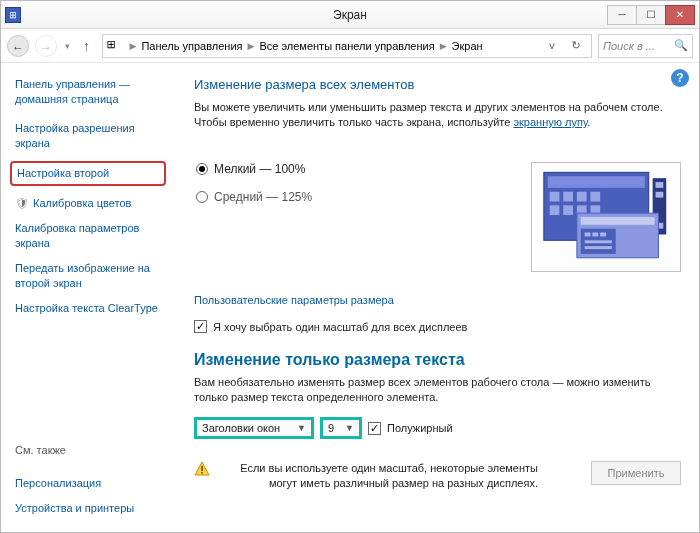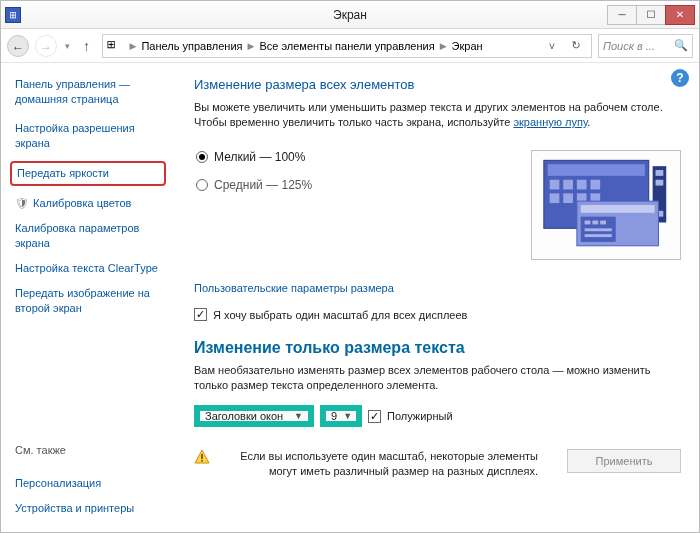--- a/index.html
+++ b/index.html
@@ -147,21 +147,21 @@
     background:#3a8ad6;color:#fff;
     display:flex;align-items:center;justify-content:center;
     font-size:12px;font-weight:bold;
   }
   h1.section {
     color: #0a5aa0;
     font-size: 13px;
     font-weight: normal;
     margin: 0 0 8px 0;
   }
-  .desc { font-size:11px; line-height:15px; margin-bottom:20px; max-width:480px;}
+  .desc { font-size:11px; line-height:15px; margin-bottom:32px; max-width:480px;}
   .desc .lnk { color:#0a5aa0; text-decoration:underline; cursor:pointer;}
   .scale-row {
     display:flex;
     align-items:flex-start;
     gap:12px;
   }
   .radio-group { display:flex; flex-direction:column; gap:14px; padding-left:2px; font-size:12px;}
   .radio-item { display:flex; align-items:center; gap:6px;}
   .radio-item.large { font-size:12px; color:#555;}
   .radio {
@@ -183,35 +183,35 @@
     width:13px;height:13px;border:1px solid #666;background:#fff;
     display:flex;align-items:center;justify-content:center;font-size:11px;color:#000;
   }
   .checkbox.checked::after{content:"✓";line-height:11px;}
   h2.section2 {
     color:#0369a1; font-size:16px; font-weight:bold; margin:0 0 6px 0;
   }
   .desc2 { font-size:11px; line-height:15px; margin-bottom:12px; max-width:480px;}
   .combo-row { display:flex; align-items:center; gap:6px; margin-bottom:22px;}
   .combo {
-    height:22px;border:6px solid #14b8a6;background:#fafafa;
+    height:22px;border:3px solid #14b8a6;background:#fafafa;
     display:flex;align-items:center;padding:0 5px;gap:6px;font-size:11px;
   }
   .combo .dd { color:#555;font-size:9px;}
   .combo.wide{width:120px;}
   .combo.narrow{width:42px;}
   .warn-row {
     display:flex;align-items:flex-start;gap:8px;font-size:11px;line-height:15px;text-align:right;
   }
   .warn-icon {
     width:16px;height:16px;flex:none;
   }
   .apply-btn {
     margin-left:auto;
-    height:24px;width:114px;
+    height:24px;width:90px;
     border:1px solid #c8c8c8;background:#f3f3f3;color:#888;
     display:flex;align-items:center;justify-content:center;font-size:11px;
   }
 </style>
 </head>
 <body>
 
 <div class="titlebar">
   <div class="app-icon">⊞</div>
   <div class="title">Экран</div>
@@ -248,34 +248,34 @@
 
   <div class="sidebar">
     <div class="side-link">
       <span>Панель управления — домашняя страница</span>
     </div>
     <div style="height:4px"></div>
     <div class="side-link">
       <span>Настройка разрешения экрана</span>
     </div>
     <div class="side-link highlight">
-      <span>Передать яркости</span>
+      <span>Настройка второй</span>
     </div>
     <div class="side-link">
       <span class="sicon">🛡</span>
       <span>Калибровка цветов</span>
     </div>
     <div class="side-link">
       <span>Калибровка параметров экрана</span>
     </div>
     <div class="side-link">
+      <span>Передать изображение на второй экран</span>
+    </div>
+    <div class="side-link">
       <span>Настройка текста ClearType</span>
-    </div>
-    <div class="side-link">
-      <span>Передать изображение на второй экран</span>
     </div>
 
     <div class="side-footer">
       <div class="hdr">См. также</div>
       <div class="side-link">
         <span>Персонализация</span>
       </div>
       <div class="side-link" style="margin-bottom:2px">
         <span>Устройства и принтеры</span>
       </div>

